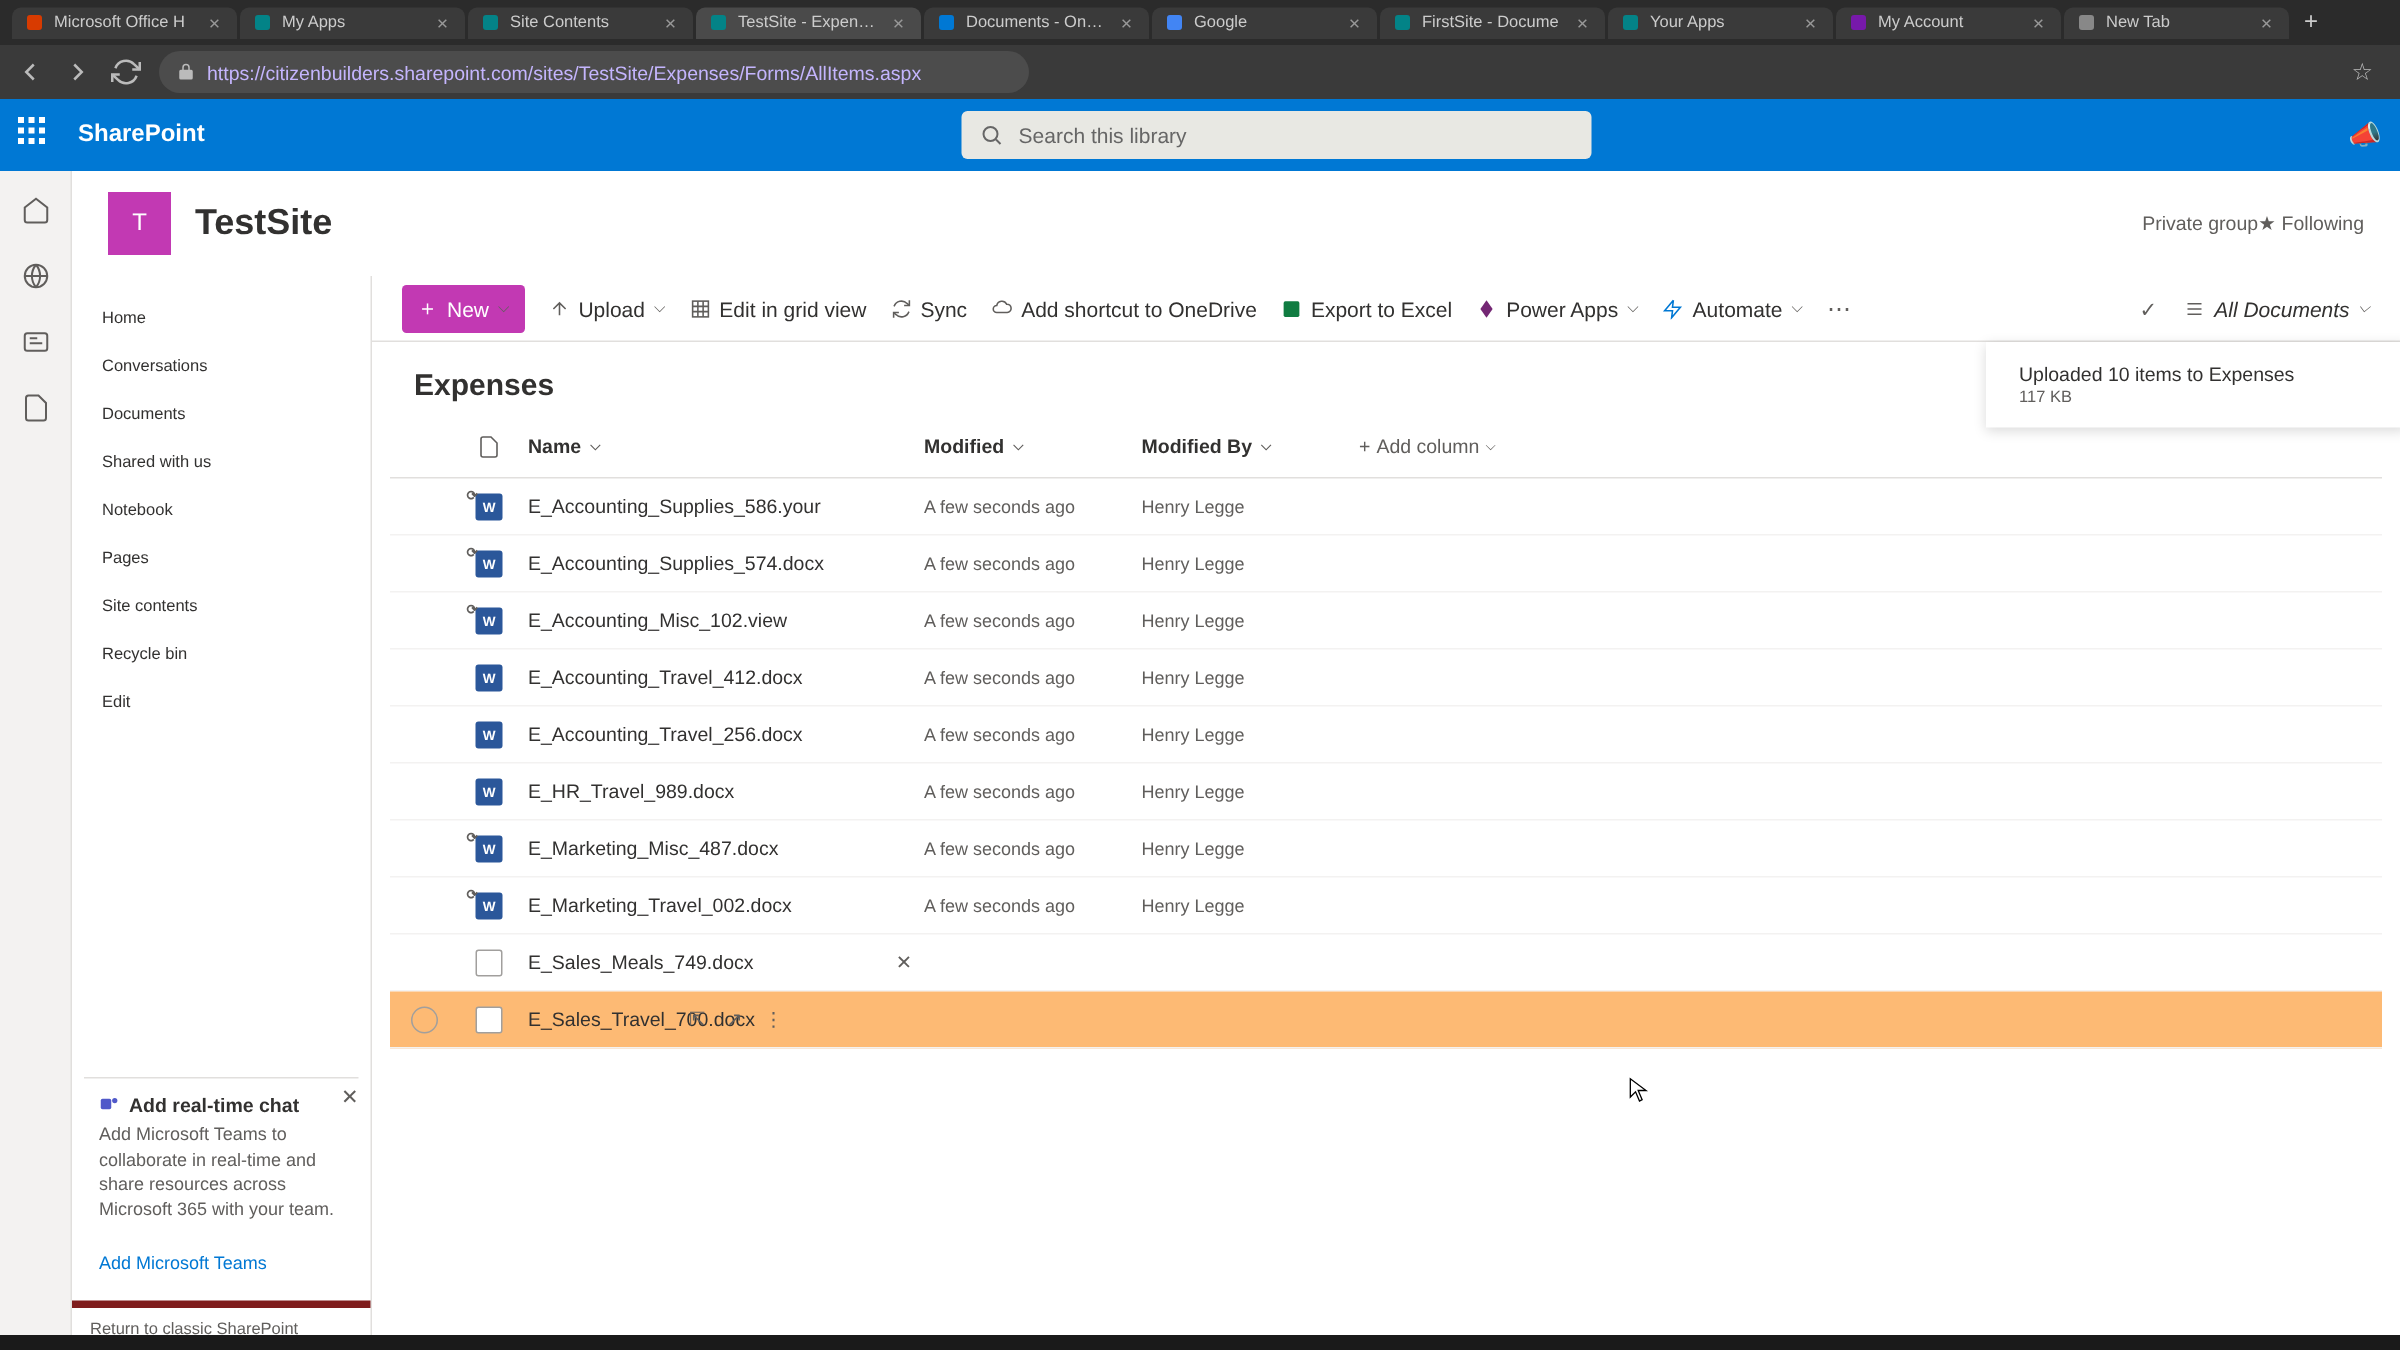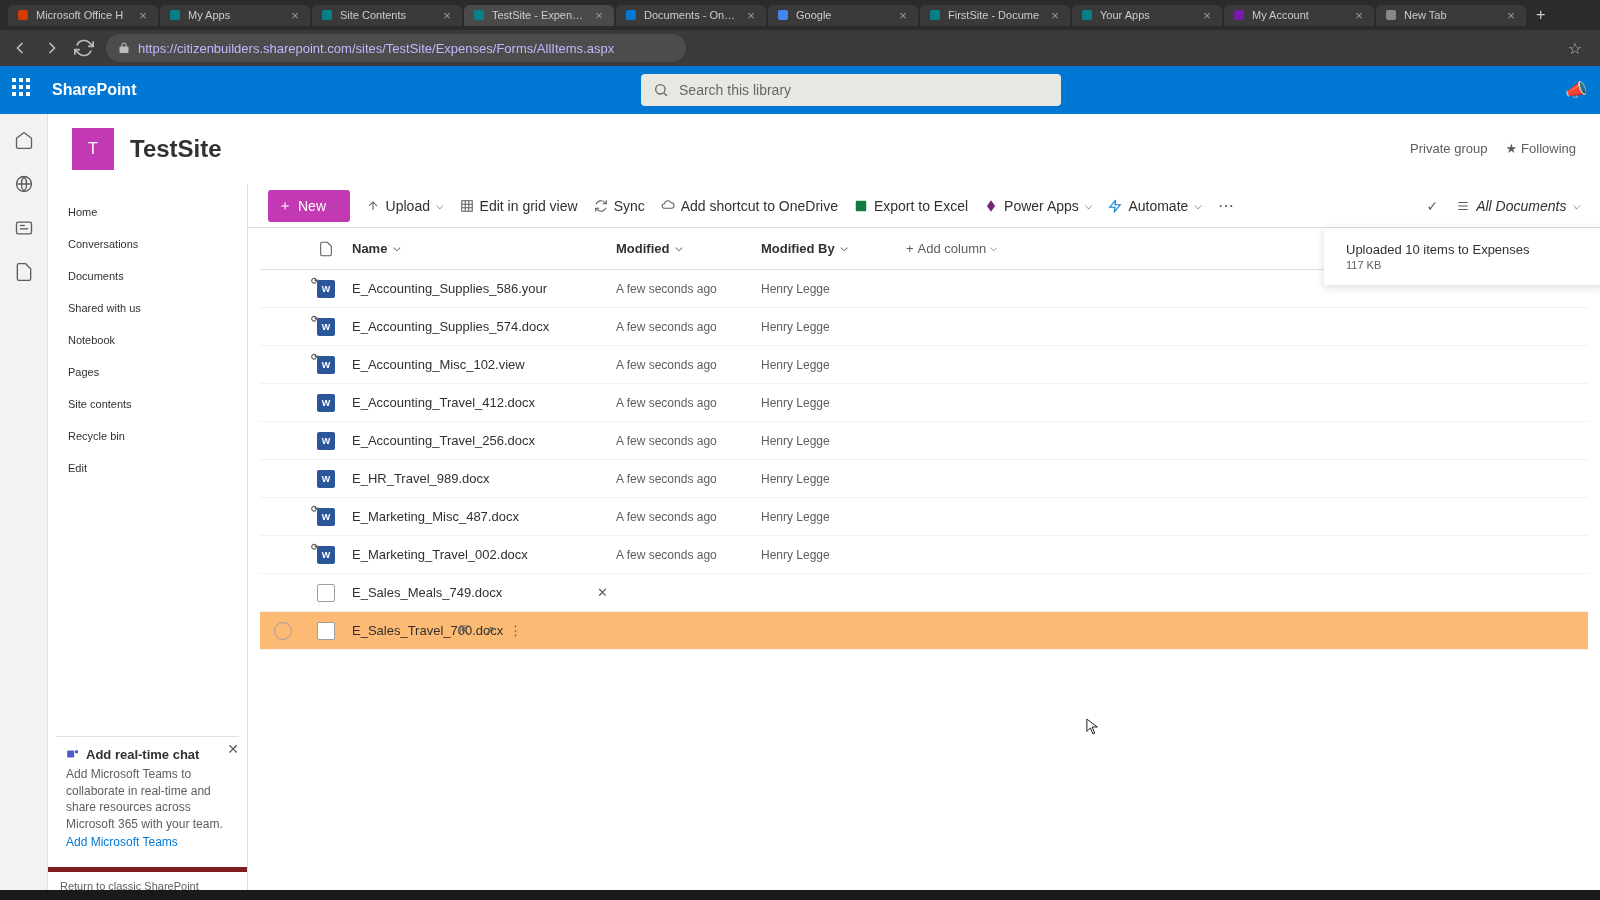--- a/index.html
+++ b/index.html
@@ -32,34 +32,34 @@
 
 
 .app-area { display: flex; height: calc(900px - 30px - 36px - 48px); background: #f8f8f8; }
 .app-rail { width: 48px; background: #f3f2f1; border-right: 1px solid #e1dfdd; display: flex; flex-direction: column; align-items: center; padding-top: 16px; gap: 24px; }
 .rail-icon { width: 20px; height: 20px; color: #605e5c; cursor: pointer; }
 
 .site-area { flex: 1; display: flex; flex-direction: column; background: white; }
 .site-header { height: 70px; display: flex; align-items: center; padding: 0 24px; gap: 16px; border-bottom: 1px solid transparent; }
 .site-logo { width: 42px; height: 42px; background: #c239b3; color: white; display: flex; align-items: center; justify-content: center; font-size: 16px; font-weight: 400; }
 .site-name { font-size: 24px; font-weight: 600; color: #323130; }
-.site-header-right { margin-left: auto; display: flex; align-items: center; gap: 18px; font-size: 13px; color: #605e5c; }
+.site-header-right { margin-left: auto; display: flex; align-items: center; font-size: 13px; color: #605e5c; }
 .following { display: flex; align-items: center; gap: 4px; }
 
 .content-row { flex: 1; display: flex; position: relative; }
 
 
 .left-nav { width: 200px; border-right: 1px solid #e1dfdd; padding-top: 12px; display: flex; flex-direction: column; }
 .nav-item { padding: 10px 20px; font-size: 11px; color: #323130; cursor: pointer; }
 .nav-spacer { flex: 1; }
 
 .chat-promo { margin: 8px; padding: 10px; font-size: 12px; color: #605e5c; position: relative; border-top: 1px solid #e1dfdd; }
 .chat-promo-title { font-weight: 600; color: #323130; margin-bottom: 4px; font-size: 13px; display: flex; align-items: center; gap: 6px; }
 .chat-promo-close { position: absolute; right: 0; top: 4px; font-size: 14px; color: #605e5c; cursor: pointer; }
-.chat-link { color: #0078d4; margin-top: 2px; cursor: pointer; }
+.chat-link { color: #0078d4; margin-top: 20px; cursor: pointer; }
 .classic-link { padding: 8px 12px; font-size: 11px; color: #605e5c; border-top: 5px solid #7f1d1d; cursor: pointer; }
 
 
 .main-pane { flex: 1; display: flex; flex-direction: column; }
 .cmd-bar { height: 44px; display: flex; align-items: center; padding: 0 20px; gap: 16px; border-bottom: 1px solid #e1dfdd; }
 .cmd-new { background: #c239b3; color: white; border-radius: 3px; height: 32px; padding: 0 10px; display: flex; align-items: center; gap: 6px; font-size: 14px; cursor: pointer; }
 .cmd-item { display: flex; align-items: center; gap: 6px; font-size: 14px; color: #323130; cursor: pointer; }
 .cmd-icon { width: 14px; height: 14px; }
 .cmd-right { margin-left: auto; display: flex; align-items: center; gap: 18px; }
 .cmd-chevron { font-size: 10px; color: #605e5c; }
@@ -362,20 +362,21 @@
                   <line x1="4" y1="6" x2="20" y2="6"></line>
                   <line x1="4" y1="12" x2="20" y2="12"></line>
                   <line x1="4" y1="18" x2="20" y2="18"></line>
                 </svg>
               <span>All Documents</span>
               <span class="cmd-chevron">⌵</span>
             </div>
           </div>
         </div>
 
+        <div class="library-title">Expenses</div>
 
         <div class="file-table">
           <div class="table-header">
             <div class="col-select"></div>
             <div class="col-icon">
               <svg width="16" height="16" viewBox="0 0 24 24" fill="none" stroke="#605e5c" stroke-width="1.6">
                   <path d="M14 2H6a2 2 0 00-2 2v16a2 2 0 002 2h12a2 2 0 002-2V8l-6-6z"></path>
                 </svg>
             </div>
             <div class="col-name">

